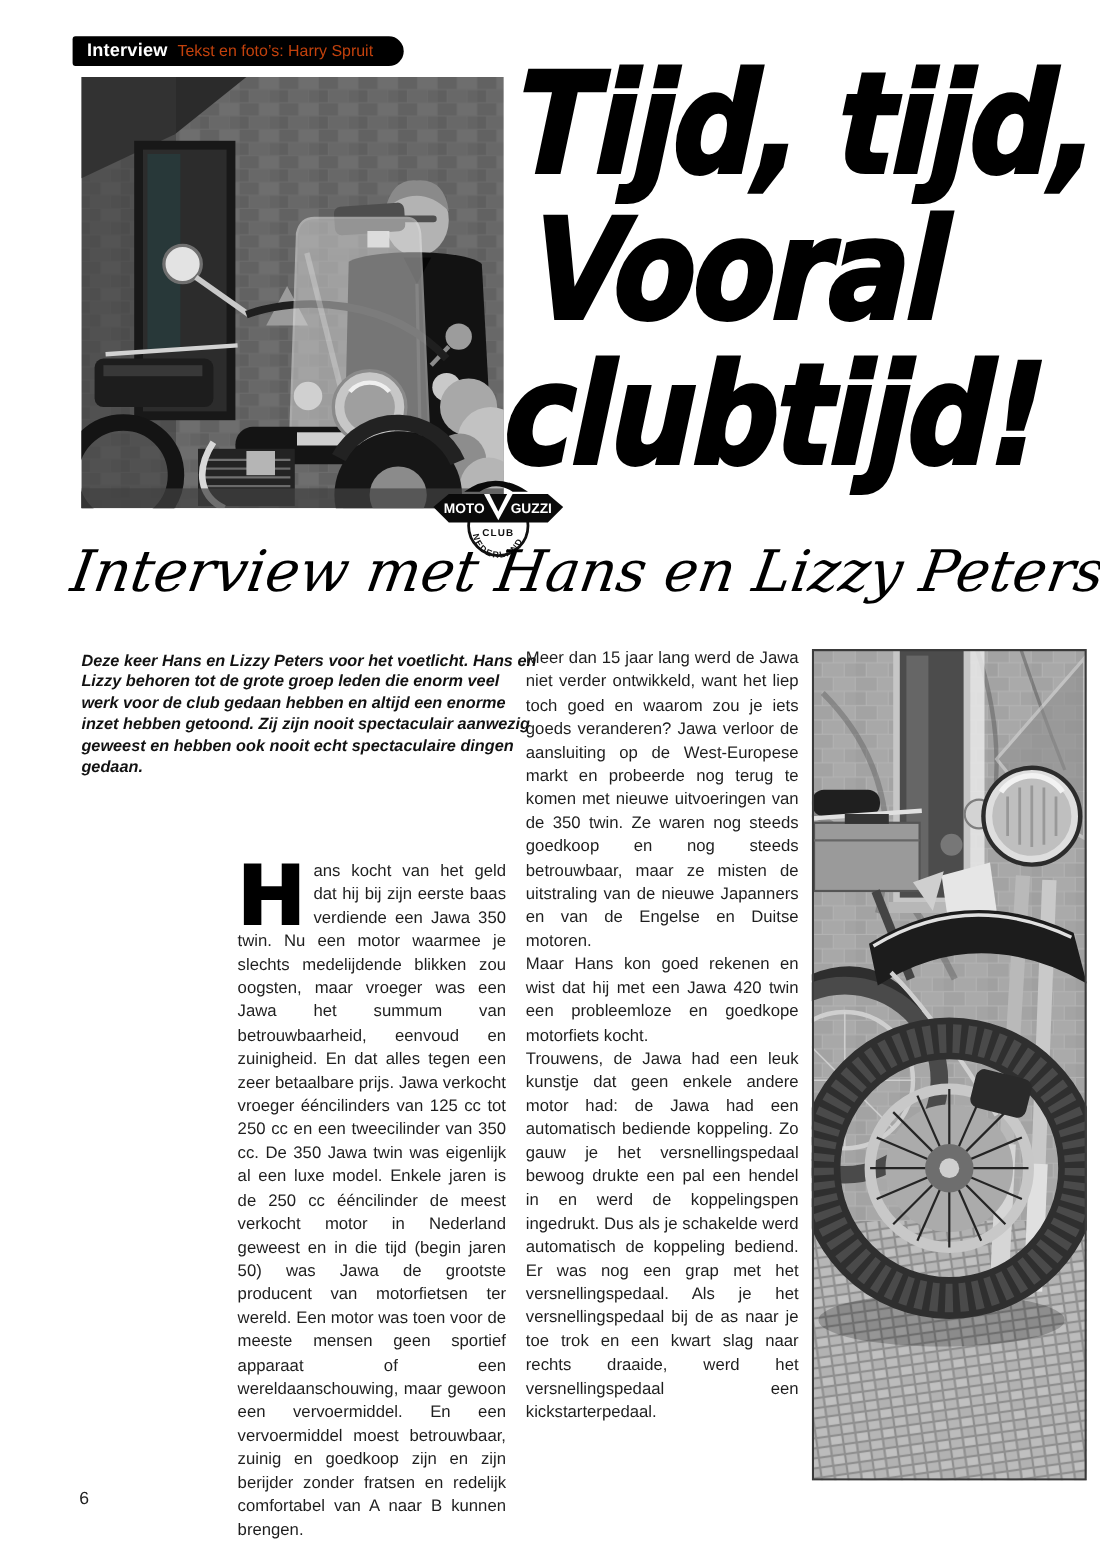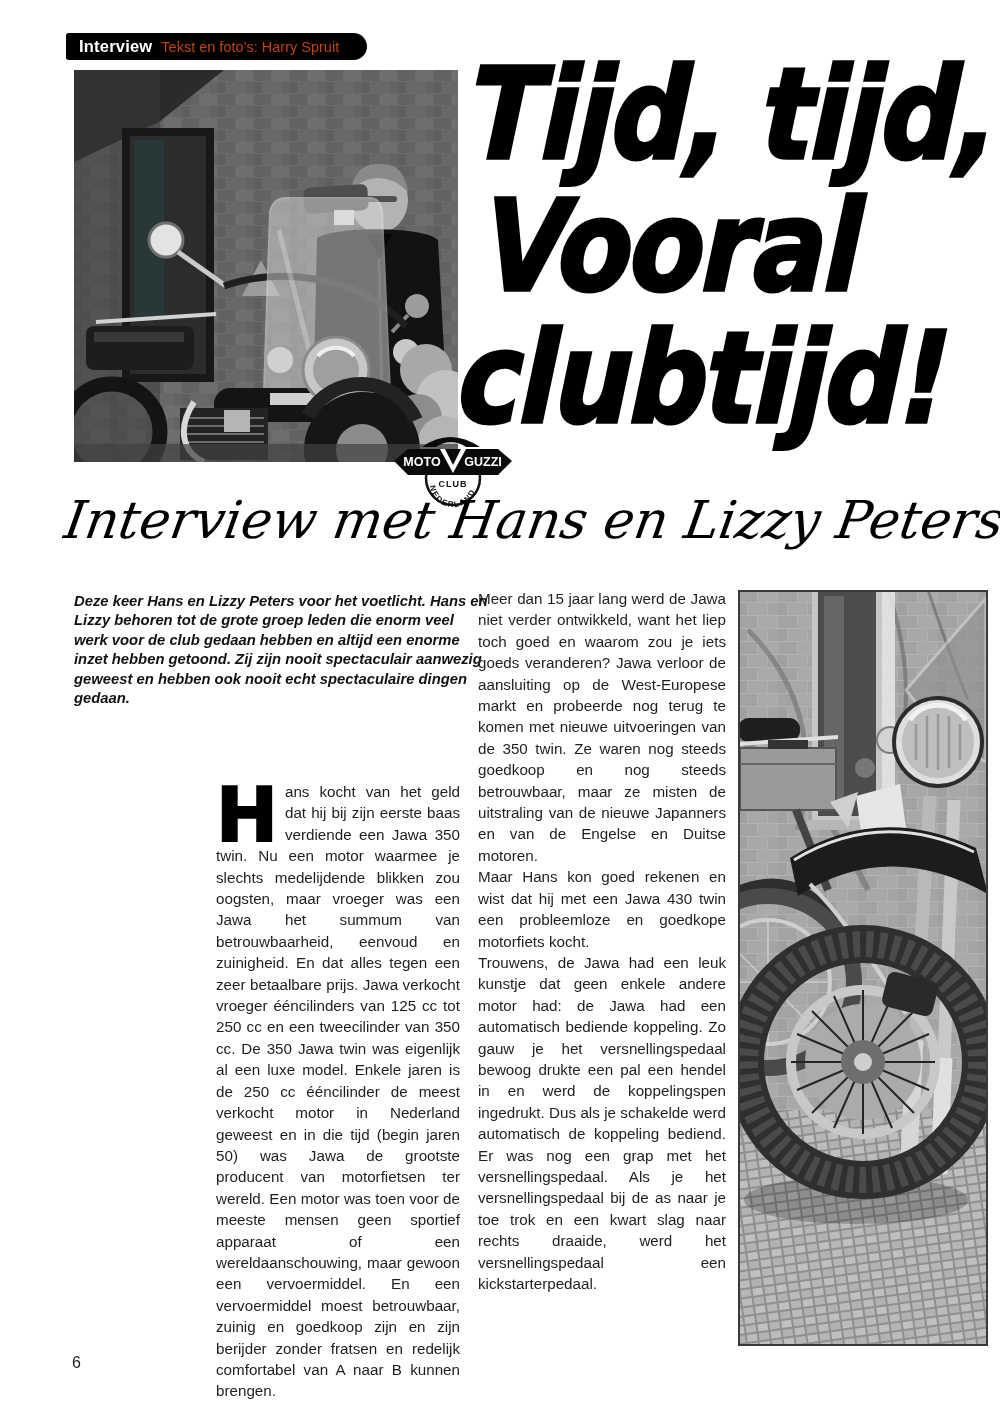--- a/index.html
+++ b/index.html
@@ -160,21 +160,21 @@
     <p>Deze keer Hans en Lizzy Peters voor het voetlicht. Hans en Lizzy behoren tot de grote groep leden die enorm veel werk voor de club gedaan hebben en altijd een enorme inzet hebben getoond. Zij zijn nooit spectaculair aanwezig geweest en hebben ook nooit echt spectaculaire dingen gedaan.</p>
   </div>
 
   <div class="col col1">
     <p><span class="dropcap">H</span><span>ans kocht van het geld dat hij bij zijn eerste baas verdiende een Jawa 350 twin. Nu een motor waarmee je slechts medelijdende blikken zou oogsten, maar vroeger was een Jawa het summum van betrouwbaarheid, eenvoud en zuinigheid. En dat alles tegen een zeer betaalbare prijs. Jawa verkocht vroeger ééncilinders van 125 cc tot 250 cc en een tweecilinder van 350 cc. De 350 Jawa twin was eigenlijk al een luxe model. Enkele jaren is de 250 cc ééncilinder de meest verkocht motor in Nederland geweest en in die tijd (begin jaren 50) was Jawa de grootste producent van motorfietsen ter wereld. Een motor was toen voor de meeste mensen geen sportief apparaat of een wereldaanschouwing, maar gewoon een vervoermiddel. En een vervoermiddel moest betrouwbaar, zuinig en goedkoop zijn en zijn berijder zonder fratsen en redelijk comfortabel van A naar B kunnen brengen.</span></p>
 
   </div>
 
   <div class="col col2">
     <p>Meer dan 15 jaar lang werd de Jawa niet verder ontwikkeld, want het liep toch goed en waarom zou je iets goeds veranderen? Jawa verloor de aansluiting op de West-Europese markt en probeerde nog terug te komen met nieuwe uitvoeringen van de 350 twin. Ze waren nog steeds goedkoop en nog steeds betrouwbaar, maar ze misten de uitstraling van de nieuwe Japanners en van de Engelse en Duitse motoren.</p>
-    <p>Maar Hans kon goed rekenen en wist dat hij met een Jawa 430 twin een probleemloze en goedkope motorfiets kocht.</p>
+    <p>Maar Hans kon goed rekenen en wist dat hij met een Jawa 420 twin een probleemloze en goedkope motorfiets kocht.</p>
     <p>Trouwens, de Jawa had een leuk kunstje dat geen enkele andere motor had: de Jawa had een automatisch bediende koppeling. Zo gauw je het versnellingspedaal bewoog drukte een pal een hendel in en werd de koppelingspen ingedrukt. Dus als je schakelde werd automatisch de koppeling bediend. Er was nog een grap met het versnellingspedaal. Als je het versnellingspedaal bij de as naar je toe trok en een kwart slag naar rechts draaide, werd het versnellingspedaal een kickstarterpedaal.</p>
 
   </div>
 
   <svg class="photo-right" viewBox="0 0 250 756">
     <defs>
       <pattern id="bR" width="40" height="26" patternUnits="userSpaceOnUse">
         <rect width="40" height="26" fill="#b2b2b2"></rect>
         <rect x="0" y="0" width="19" height="12" fill="#a3a3a3"></rect>
         <rect x="20" y="0" width="19" height="12" fill="#aaaaaa"></rect>

